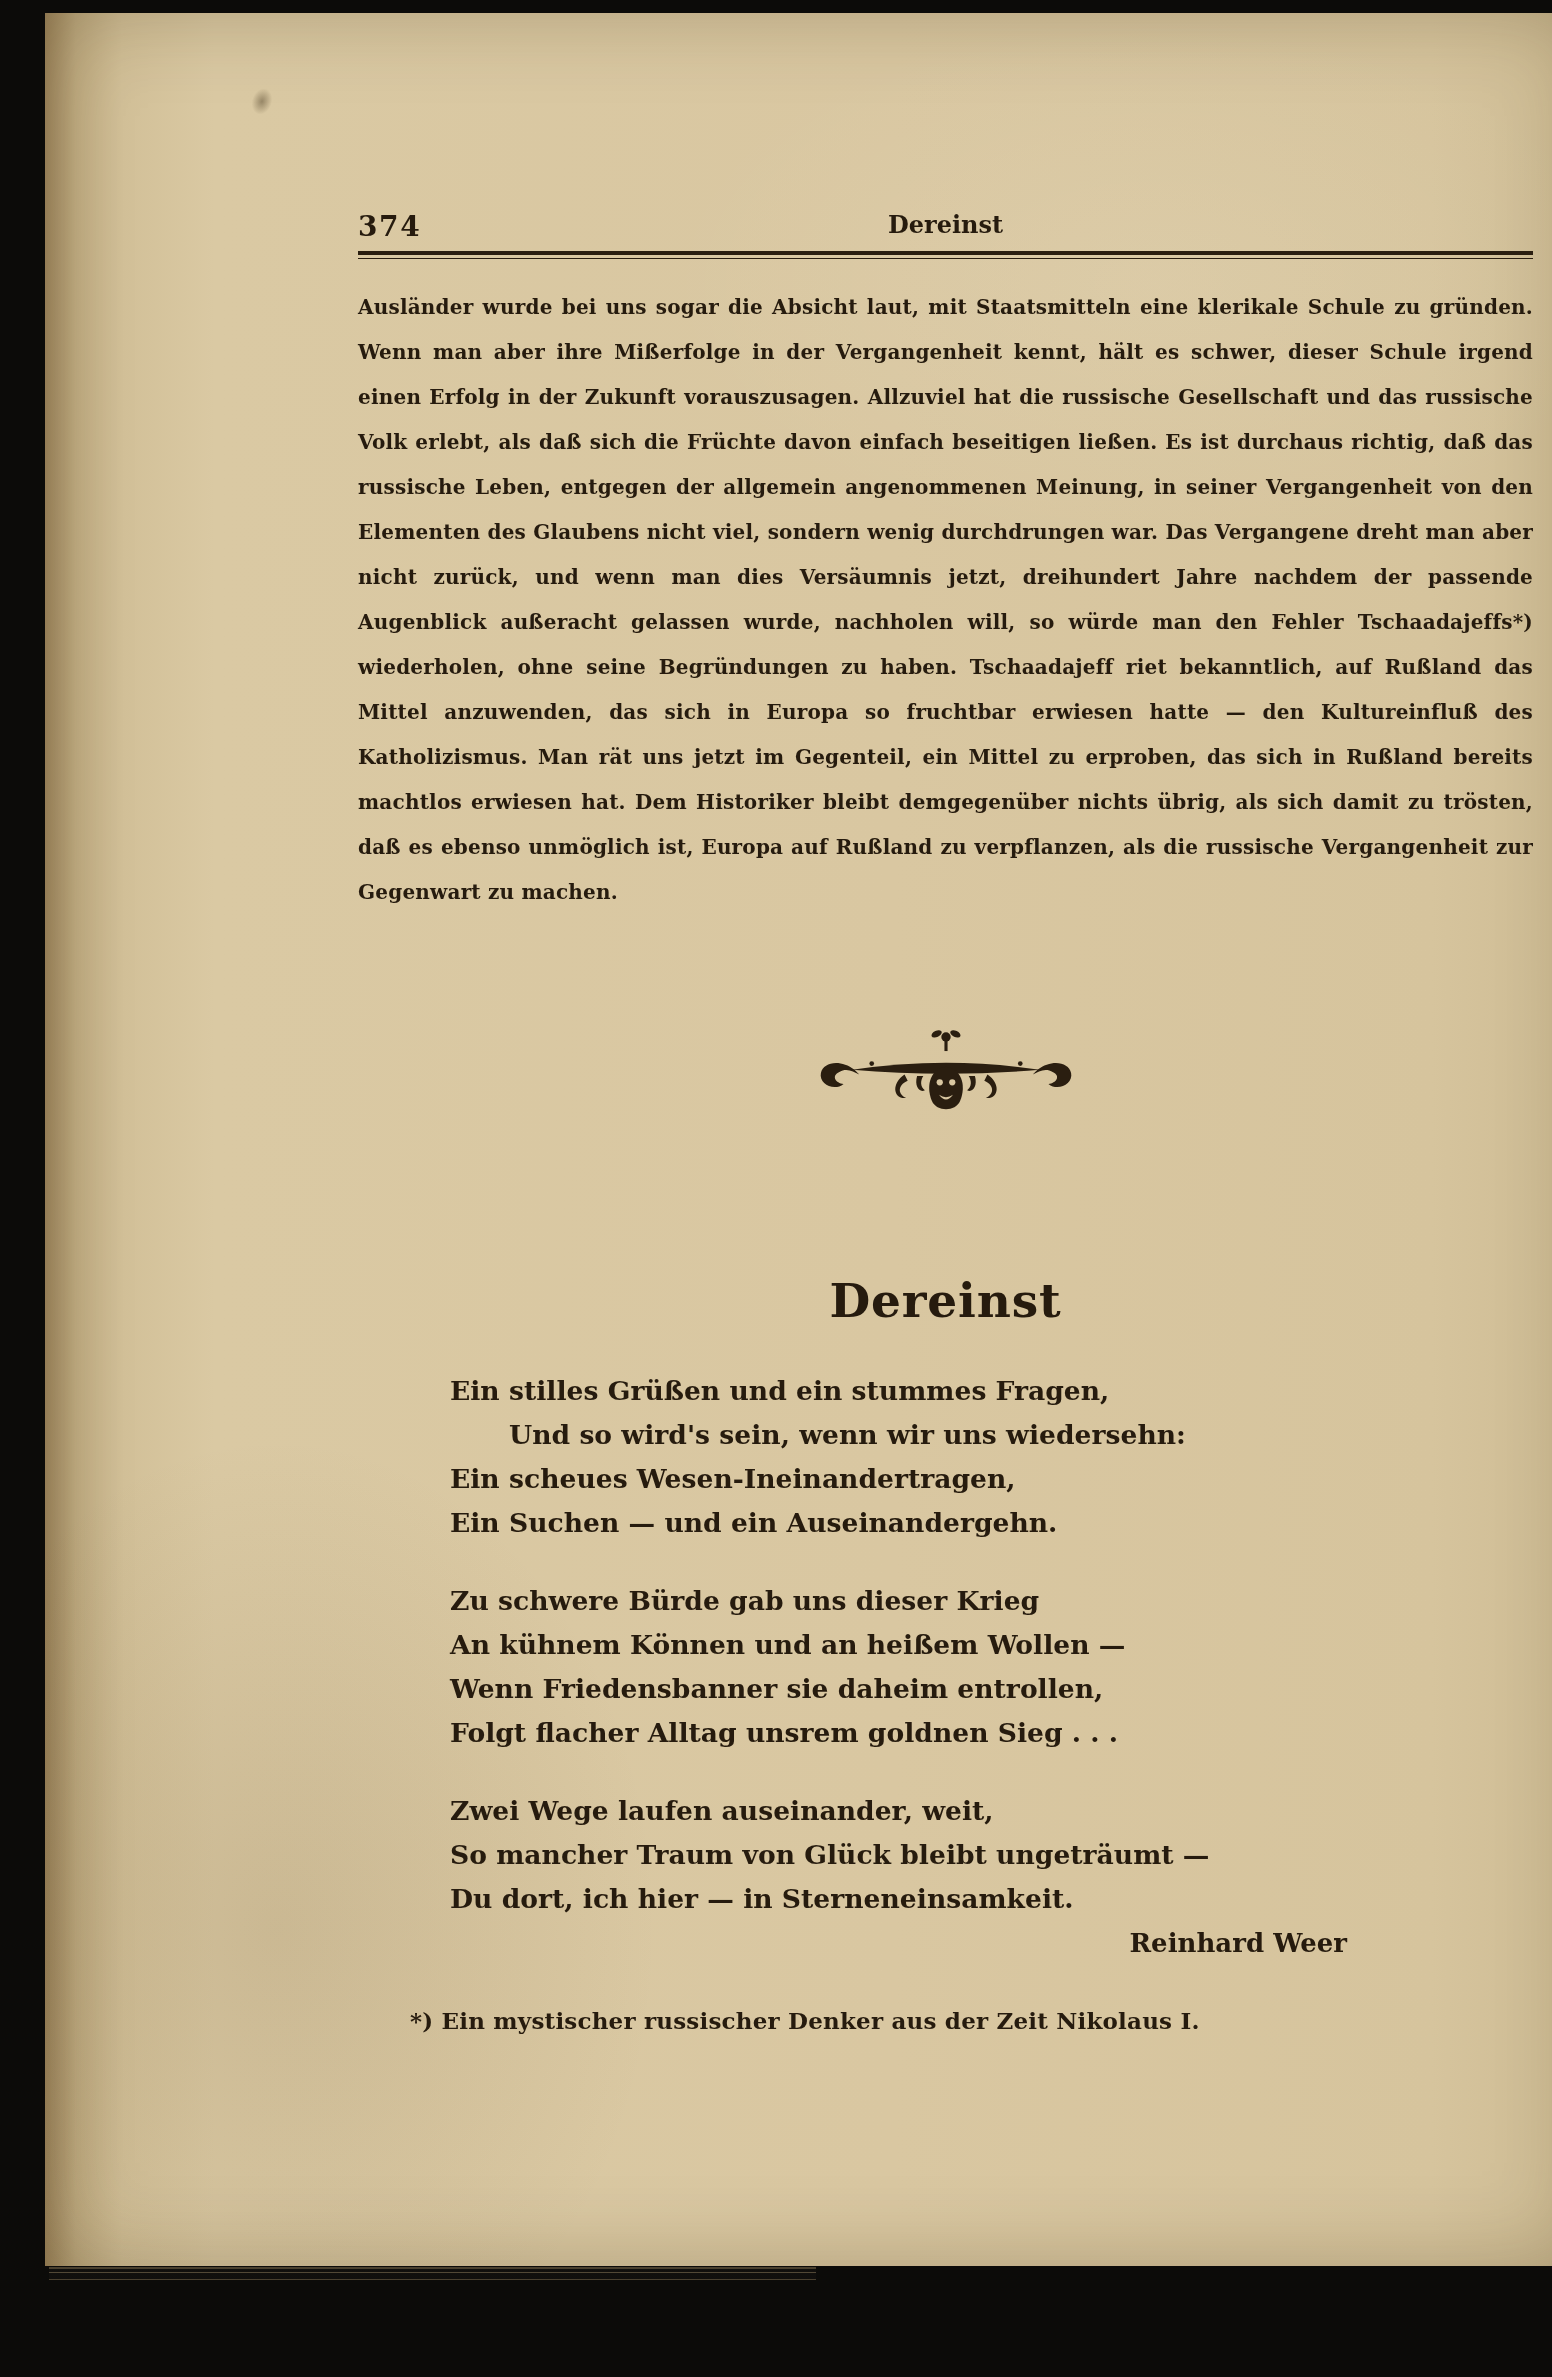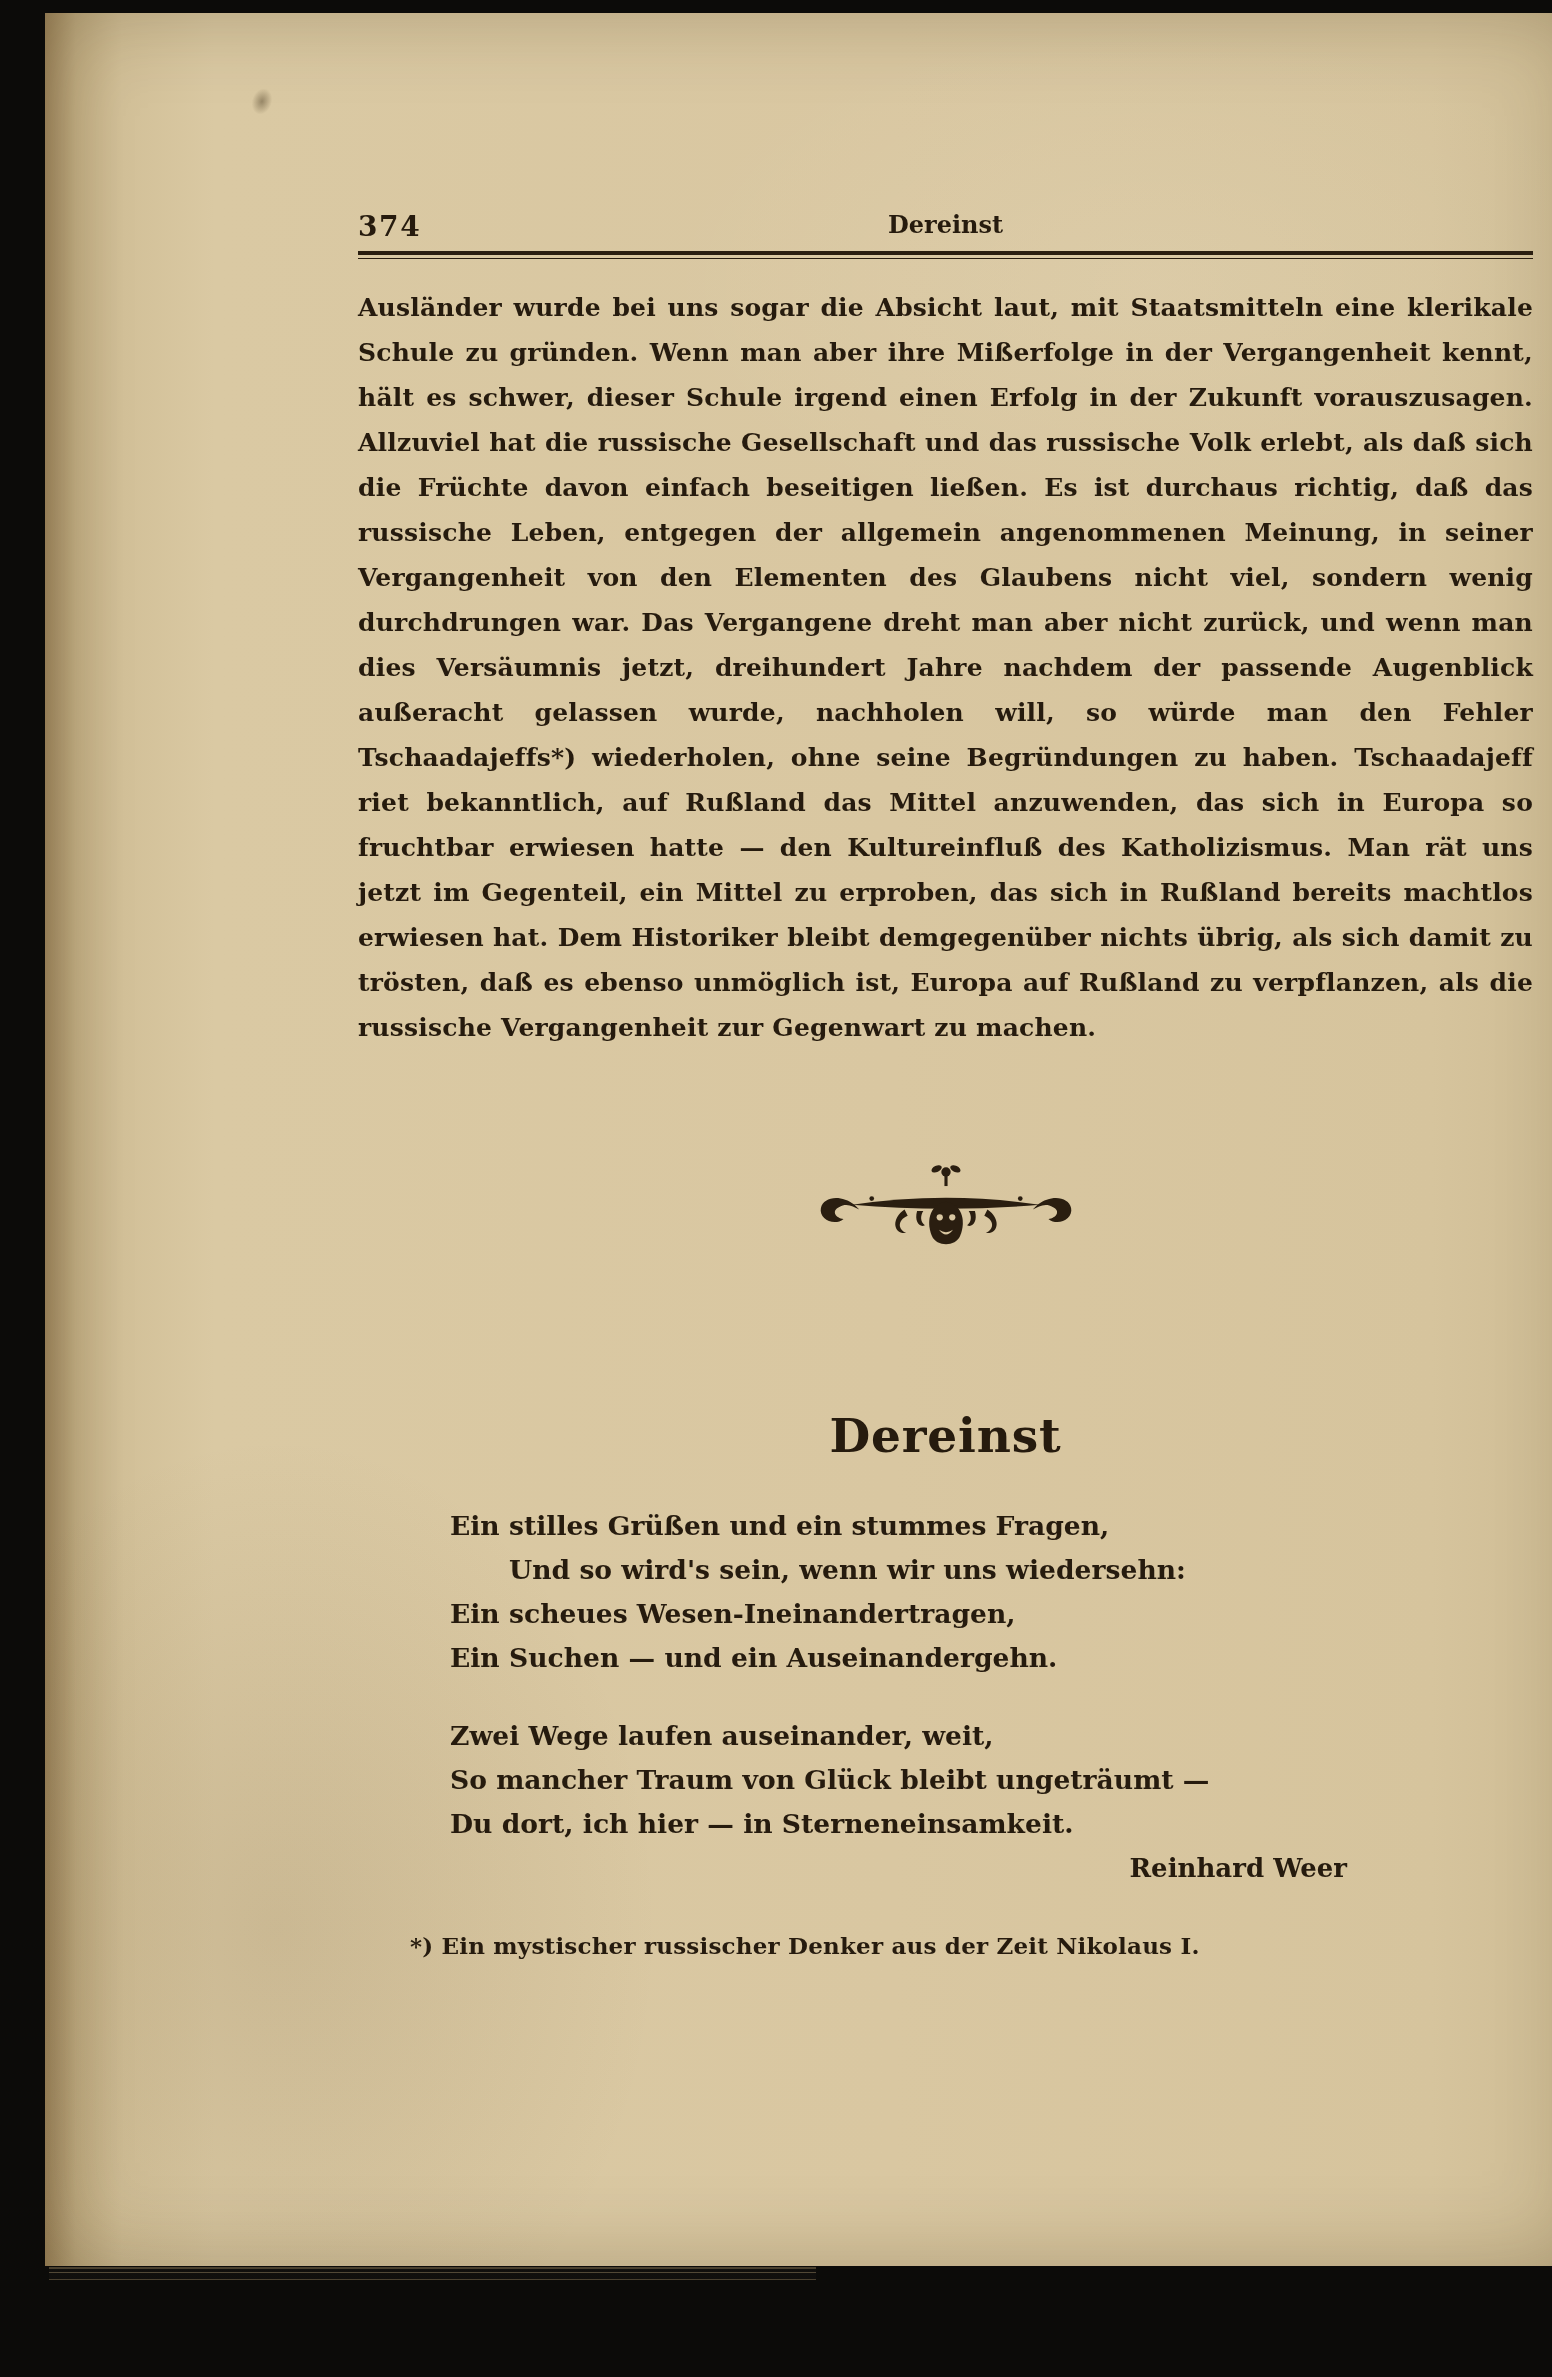--- a/index.html
+++ b/index.html
@@ -75,21 +75,21 @@
     font-weight: bold;
   }
   .head-rule {
     margin-top: 3.1px;
     height: 3.1px;
     border-top: 4.7px solid #2a1e10;
     border-bottom: 1.6px solid #2a1e10;
   }
   .body-par {
     margin: 26.6px 0 0 0;
-    font-size: 25px;
+    font-size: 20px;
     font-weight: bold;
     line-height: 45px;
     text-align: justify;
     letter-spacing: 0.2px;
   }
   
   .ornament {
     margin: 110px auto 0 auto;
     width: 258px;
     height: 99px;
@@ -182,20 +182,26 @@
     <h2 class="poem-title">Dereinst</h2>
 
     <div class="poem">
       <div class="stanza">
         <div class="line">Ein stilles Grüßen und ein stummes Fragen,</div>
         <div class="line indent">Und so wird's sein, wenn wir uns wiedersehn:</div>
         <div class="line">Ein scheues Wesen-Ineinandertragen,</div>
         <div class="line">Ein Suchen — und ein Auseinandergehn.</div>
       </div>
       <div class="stanza">
+        <div class="line">Zu schwere Bürde gab uns dieser Krieg</div>
+        <div class="line">An kühnem Können und an heißem Wollen —</div>
+        <div class="line">Wenn Friedensbanner sie daheim entrollen,</div>
+        <div class="line">Folgt flacher Alltag unsrem goldnen Sieg . . .</div>
+      </div>
+      <div class="stanza">
         <div class="line">Zwei Wege laufen auseinander, weit,</div>
         <div class="line">So mancher Traum von Glück bleibt ungeträumt —</div>
         <div class="line">Du dort, ich hier — in Sterneneinsamkeit.</div>
       </div>
     </div>
 
     <div class="signature">Reinhard Weer</div>
 
     <div class="footnote">*) Ein mystischer russischer Denker aus der Zeit Nikolaus I.</div>
 

